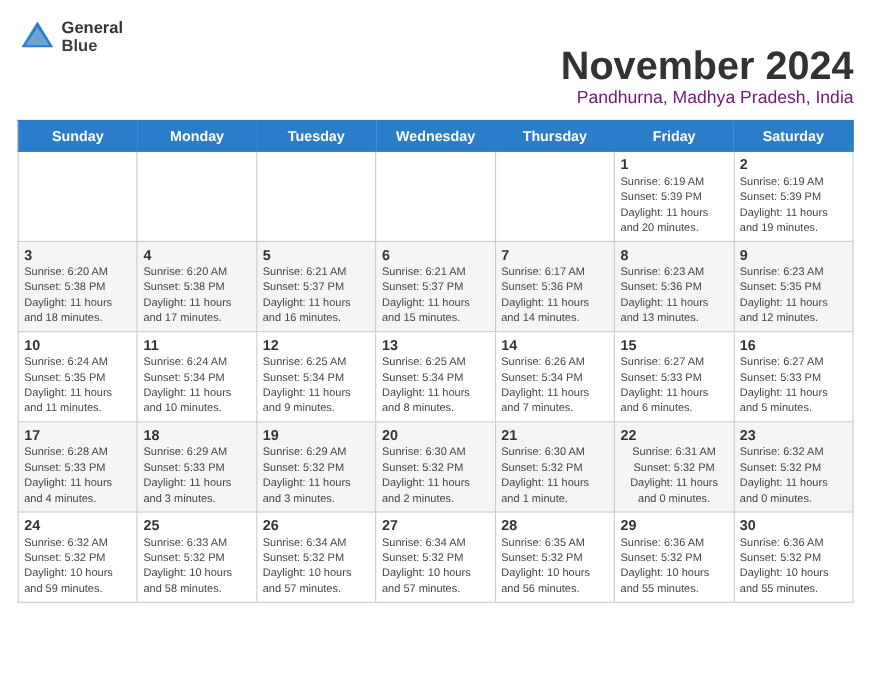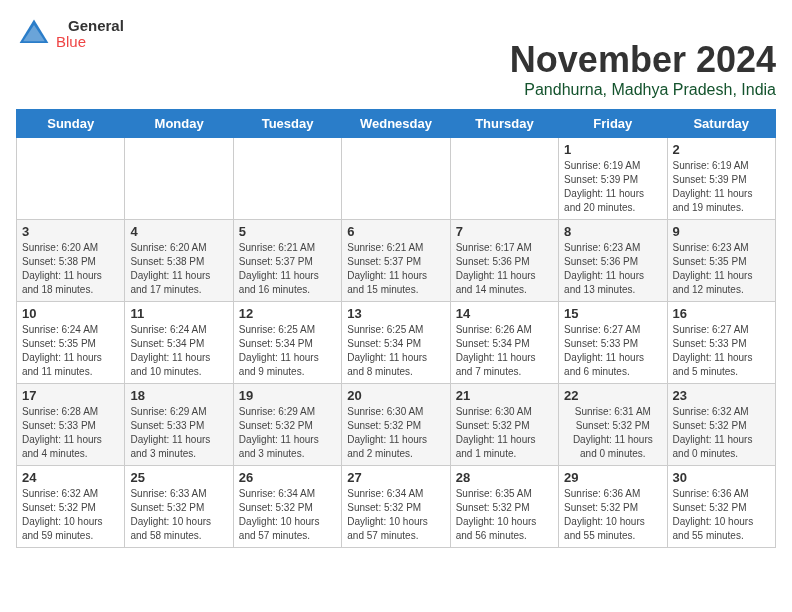--- a/index.html
+++ b/index.html
@@ -23,43 +23,42 @@
     }
     .logo-text {
       display: flex;
       flex-direction: column;
       line-height: 1.1;
     }
     .logo-general {
       font-size: 15px;
       font-weight: bold;
       color: #333;
-      margin-left: 12px;
     }
     .logo-blue {
       font-size: 15px;
-      font-weight: normal;
-      color: #ef4444;
+      font-weight: bold;
+      color: #404040;
     }
     .logo-icon {
       width: 36px;
       height: 36px;
     }
     .title-area {
       text-align: right;
     }
     .month-title {
       font-size: 36px;
       font-weight: bold;
       color: #333;
       margin-top: 23px;
     }
     .location-title {
       font-size: 16px;
-      color: #14532d;
+      color: #701a75;
     }
     .calendar-table {
       width: 100%;
       border-collapse: collapse;
       table-layout: fixed;
     }
     .calendar-table th {
       background-color: #2a7dc9;
       color: #fff;
       text-align: center;

